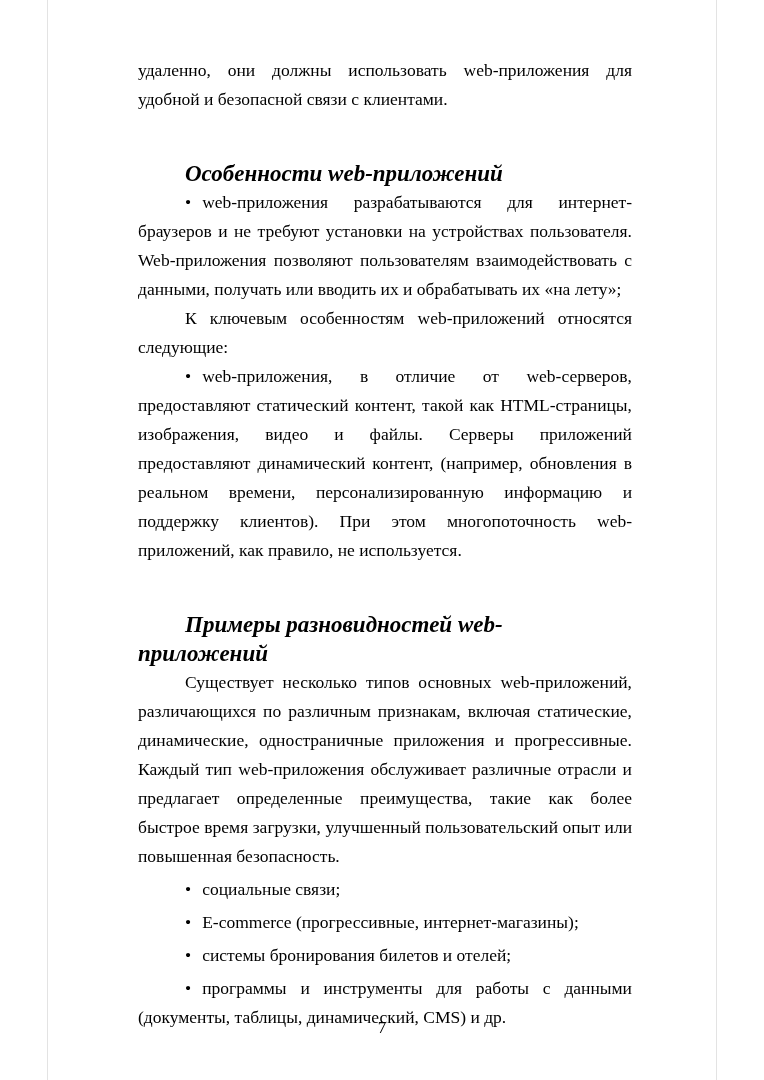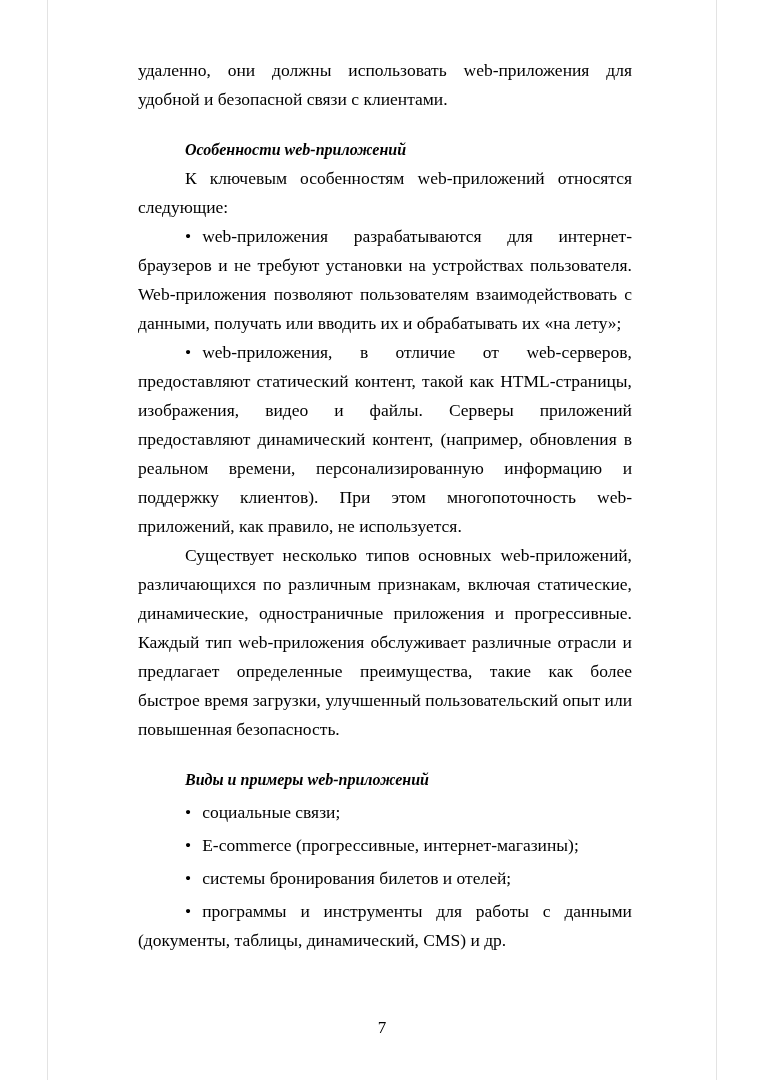--- a/index.html
+++ b/index.html
@@ -23,26 +23,26 @@
     left: 90px;
     right: 84px;
   }
   .para {
     font-size: 17.5px;
     line-height: 29px;
     text-align: justify;
   }
   .indent { text-indent: 47px; }
   .heading {
-    font-size: 16px;
+    font-size: 23px;
     line-height: 29px;
     font-weight: bold;
     font-style: italic;
     text-indent: 47px;
-    margin-top: 21px;
+    margin-top: 45px;
   }
   .bullet-para .marker { padding-right: 11px; }
   .list { margin-top: 0; }
   .list-item { margin-top: 4px; }
   .footer {
     position: absolute;
     bottom: 42px;
     left: 0;
     right: 0;
     text-align: center;
@@ -53,30 +53,30 @@
 </head>
 <body>
 
 <div class="page">
   <div class="content">
 
     <p class="para">удаленно, они должны использовать web-приложения для удобной и безопасной связи с клиентами.</p>
 
     <p class="heading">Особенности web-приложений</p>
 
+    <p class="para indent bullet-para"><span class="marker">•</span><span>web-приложения разрабатываются для интернет-браузеров и не требуют установки на устройствах пользователя. Web-приложения позволяют пользователям взаимодействовать с данными, получать или вводить их и обрабатывать их «на лету»;</span></p>
+
     <p class="para indent">К ключевым особенностям web-приложений относятся следующие:</p>
-
-    <p class="para indent bullet-para"><span class="marker">•</span><span>web-приложения разрабатываются для интернет-браузеров и не требуют установки на устройствах пользователя. Web-приложения позволяют пользователям взаимодействовать с данными, получать или вводить их и обрабатывать их «на лету»;</span></p>
 
     <p class="para indent bullet-para"><span class="marker">•</span><span>web-приложения, в отличие от web-серверов, предоставляют статический контент, такой как HTML-страницы, изображения, видео и файлы. Серверы приложений предоставляют динамический контент, (например, обновления в реальном времени, персонализированную информацию и поддержку клиентов). При этом многопоточность web-приложений, как правило, не используется.</span></p>
 
+    <p class="heading">Примеры разновидностей web-приложений</p>
 
     <p class="para indent">Существует несколько типов основных web-приложений, различающихся по различным признакам, включая статические, динамические, одностраничные приложения и прогрессивные. Каждый тип web-приложения обслуживает различные отрасли и предлагает определенные преимущества, такие как более быстрое время загрузки, улучшенный пользовательский опыт или повышенная безопасность.</p>
 
-    <p class="heading">Виды и примеры web-приложений</p>
 
     <div class="list">
       <p class="para indent bullet-para list-item"><span class="marker">•</span><span>социальные связи;</span></p>
 
       <p class="para indent bullet-para list-item"><span class="marker">•</span><span>E-commerce (прогрессивные, интернет-магазины);</span></p>
 
 
 
       <p class="para indent bullet-para list-item"><span class="marker">•</span><span>системы бронирования билетов и отелей;</span></p>
 

